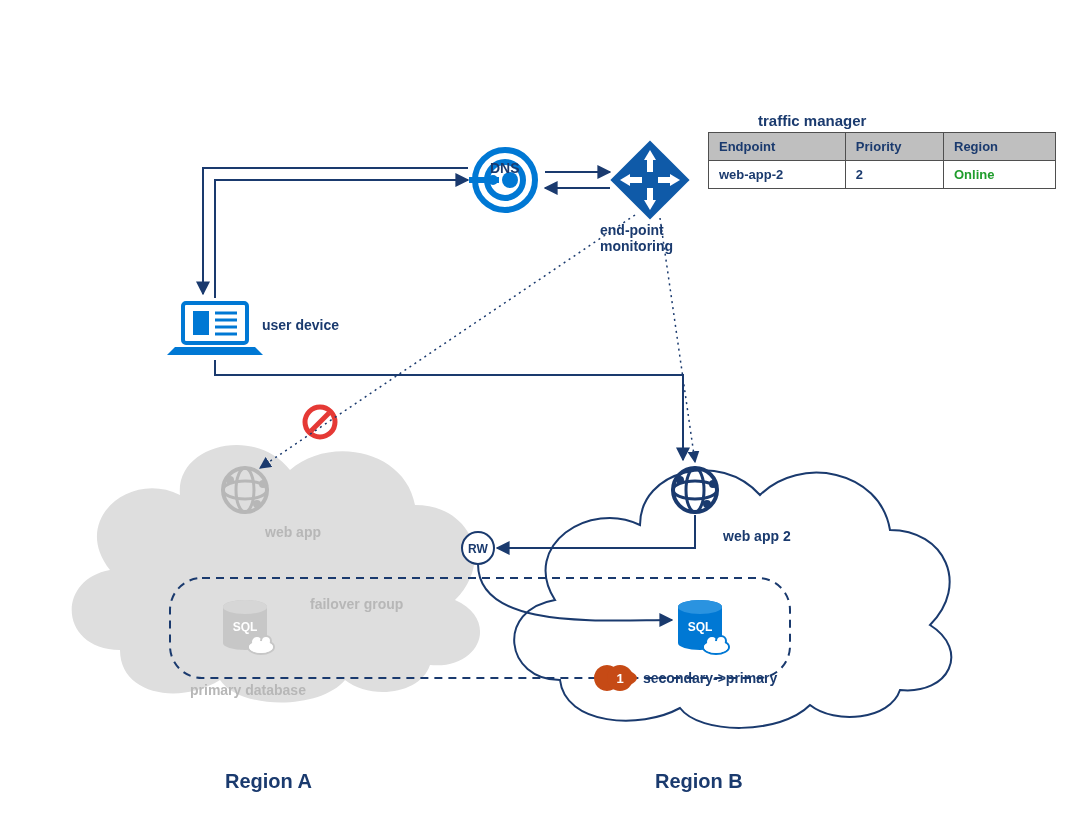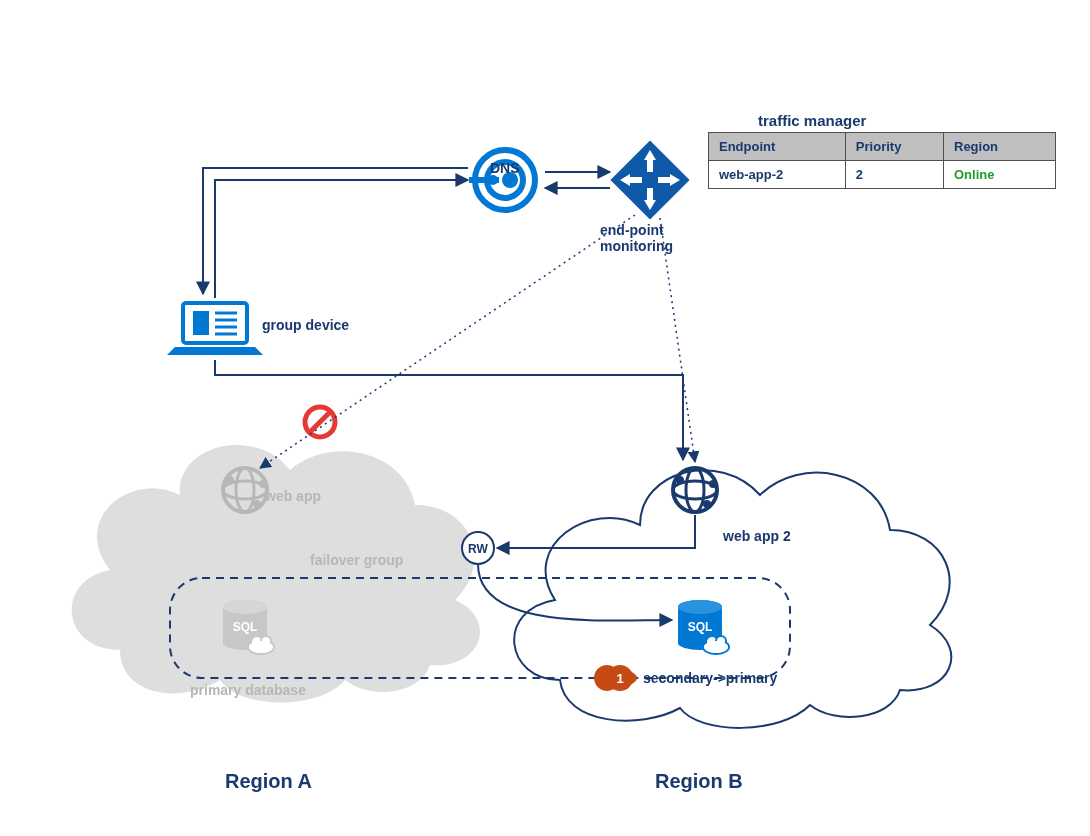--- a/index.html
+++ b/index.html
@@ -225,27 +225,27 @@
 
   </svg>
 
   <div class="label" style="left:490px; top:120px;margin-top:40px;">DNS</div>
 
   <div class="tm-title" style="left:710px; top:112px;">traffic manager</div>
 
   <div class="label" style="left:600px; top:222px; line-height:1.15; white-space:pre;">end-point
 monitoring</div>
 
-  <div class="label" style="left:262px; top:317px;">group device</div>
-
-  <div class="label faded" style="left:265px; top:488px;">web app</div>
+  <div class="label" style="left:262px; top:317px;">user device</div>
+
+  <div class="label faded" style="left:265px; top:524px;">web app</div>
 
   <div class="label" style="left:723px; top:500px;margin-top:28px;">web app 2</div>
 
-  <div class="label faded" style="left:310px; top:552px;">failover group</div>
+  <div class="label faded" style="left:310px; top:596px;">failover group</div>
 
   <div class="label faded" style="left:190px; top:682px;">primary database</div>
 
   <div class="label" style="left:643px; top:670px;">secondary-&gt;primary</div>
 
   <div class="region" style="left:225px; top:770px;">Region A</div>
 
   <div class="region" style="left:655px; top:770px;text-align:center;">Region B</div>
 
   <table class="tm-table" style="left:708px; top:132px; width:348px;">

